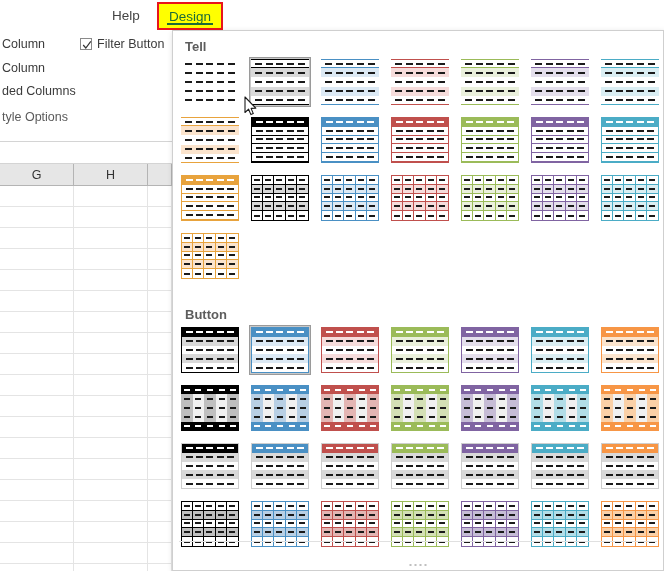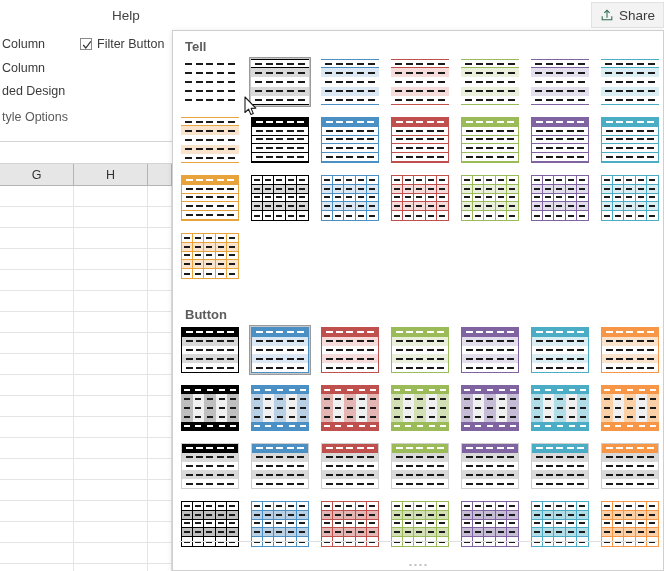--- a/index.html
+++ b/index.html
@@ -157,38 +157,32 @@
   .cursor { position: absolute; left: 244px; top: 96px; width: 14px; height: 21px; pointer-events: none; }
 </style>
 </head>
 <body>
 
 <div id="app">
 
   <div class="ribbon-tabs">
     <div class="tab tab-help">Help</div>
 
+    <div class="tab-design-wrap">
+      <div class="tab-design">Design</div>
+      <div class="tab-design-underline"></div>
+    </div>
 
 
-    <div class="share-btn">
-      <span>
-        <svg class="share-glyph" viewBox="0 0 16 16">
-          <path d="M2.5 9.5 V13.5 H13.5 V9.5" fill="none" stroke="#2e6b4f" stroke-width="1.2"></path>
-          <path d="M8 11 V3" stroke="#2e6b4f" stroke-width="1.2"></path>
-          <path d="M5 5.6 L8 2.6 L11 5.6" fill="none" stroke="#2e6b4f" stroke-width="1.2"></path>
-        </svg>
-      </span>
-      <span>Share</span>
-    </div>
   </div>
 
   <div class="ribbon-body">
     <div class="ro-label ro-l1">Column</div>
     <div class="ro-label ro-l2">Column</div>
-    <div class="ro-label ro-l3">ded Design</div>
+    <div class="ro-label ro-l3">ded Columns</div>
     <div class="ro-label ro-group-title">tyle Options</div>
 
     <div class="ro-check-row">
       <span class="chkbox">
         <svg width="10" height="10" viewBox="0 0 10 10">
           <path d="M1.2 5 L3.8 8 L8.8 1.4" fill="none" stroke="#333" stroke-width="1.2"></path>
         </svg>
       </span>
       <span class="ro-check-label">Filter Button</span>
     </div>

